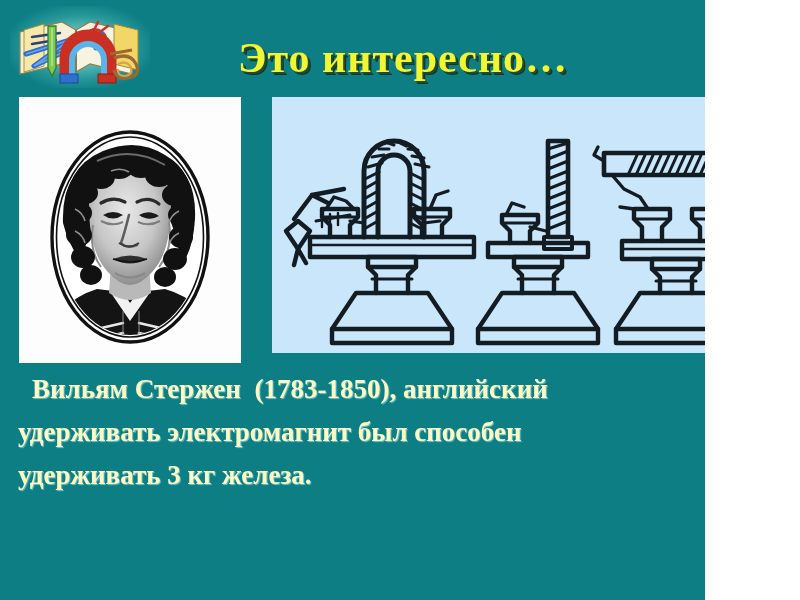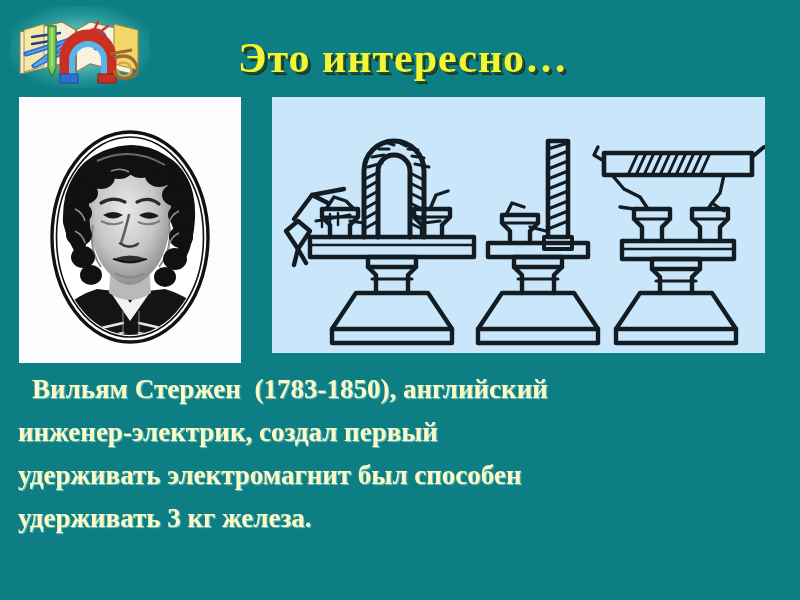--- a/index.html
+++ b/index.html
@@ -3,21 +3,21 @@
 <meta charset="utf-8">
 <title>Это интересно</title>
 <style>
   html, body {
     margin: 0;
     padding: 0;
     background: #ffffff;
   }
   #slide {
     position: relative;
-    width: 800px;
+    width: 705px;
     height: 600px;
     overflow: hidden;
     background: #0c7e84;
     font-family: "Liberation Serif", "DejaVu Serif", serif;
     -webkit-font-smoothing: antialiased;
   }
 
   
   #logo {
     position: absolute;
@@ -364,18 +364,17 @@
         <path d="M480 60 L492 50" stroke-width="4"></path>
         <path d="M340 78 L352 92 L368 100 L376 112" stroke-width="3.4"></path>
         <path d="M452 78 L448 96 L440 106 L436 112" stroke-width="3.4"></path>
         <path d="M440 106 L452 114" stroke-width="3"></path>
       </g>
     </svg>
   </div>
 
   <div id="body-text">
     <div class="line">Вильям Стержен  (1783-1850), английский</div>
-    <div class="line">инженер-электрик, создал первый</div>
     <div class="line">удерживать электромагнит был способен</div>
     <div class="line">удерживать 3 кг железа.</div>
   </div>
 
 </div>
 
 </body></html>

